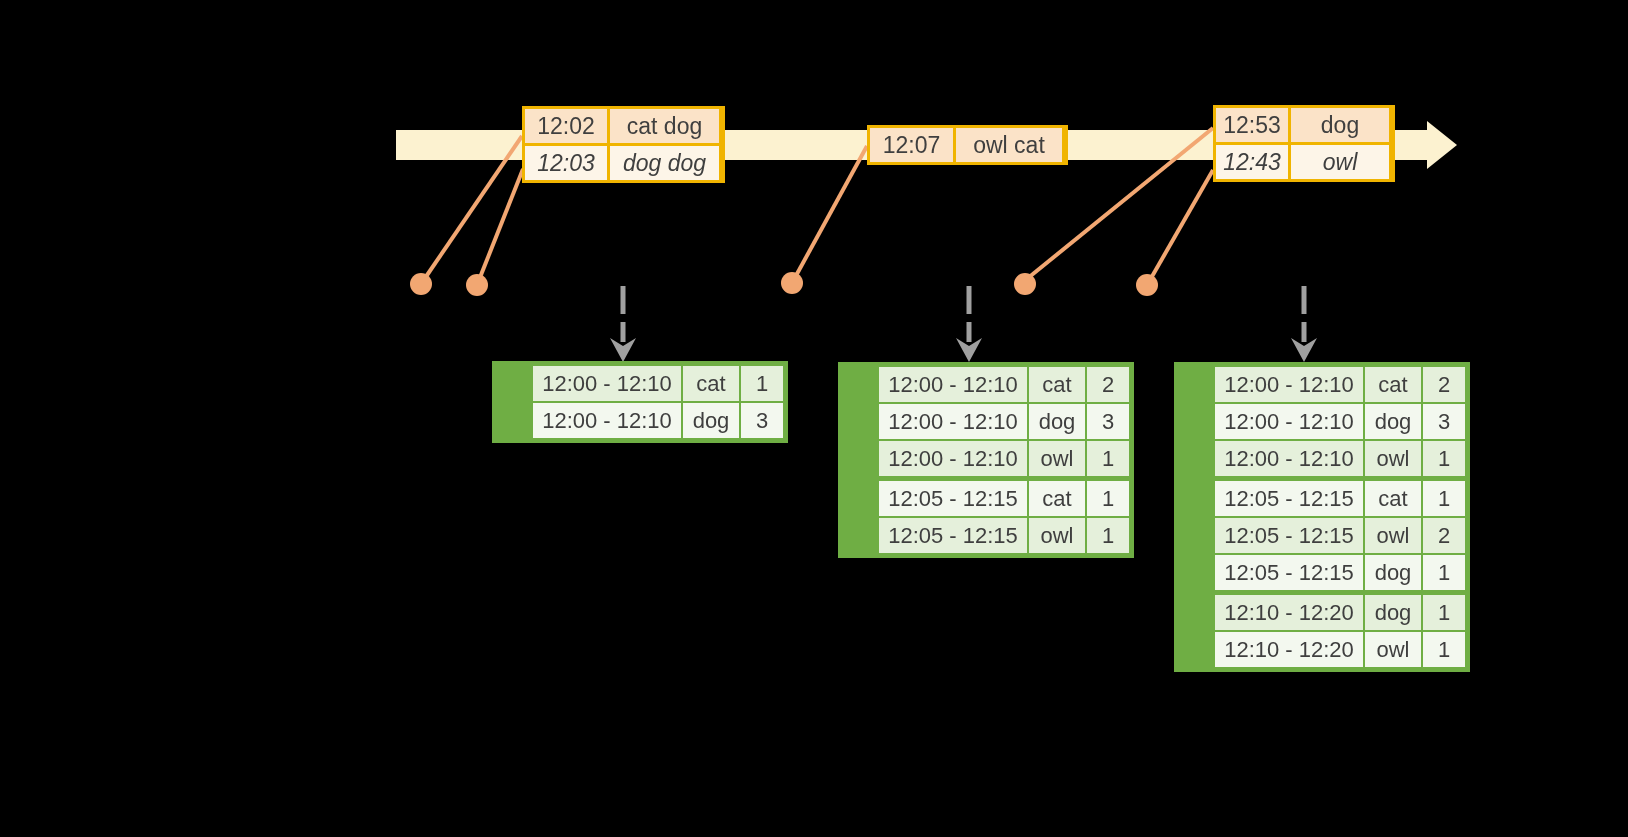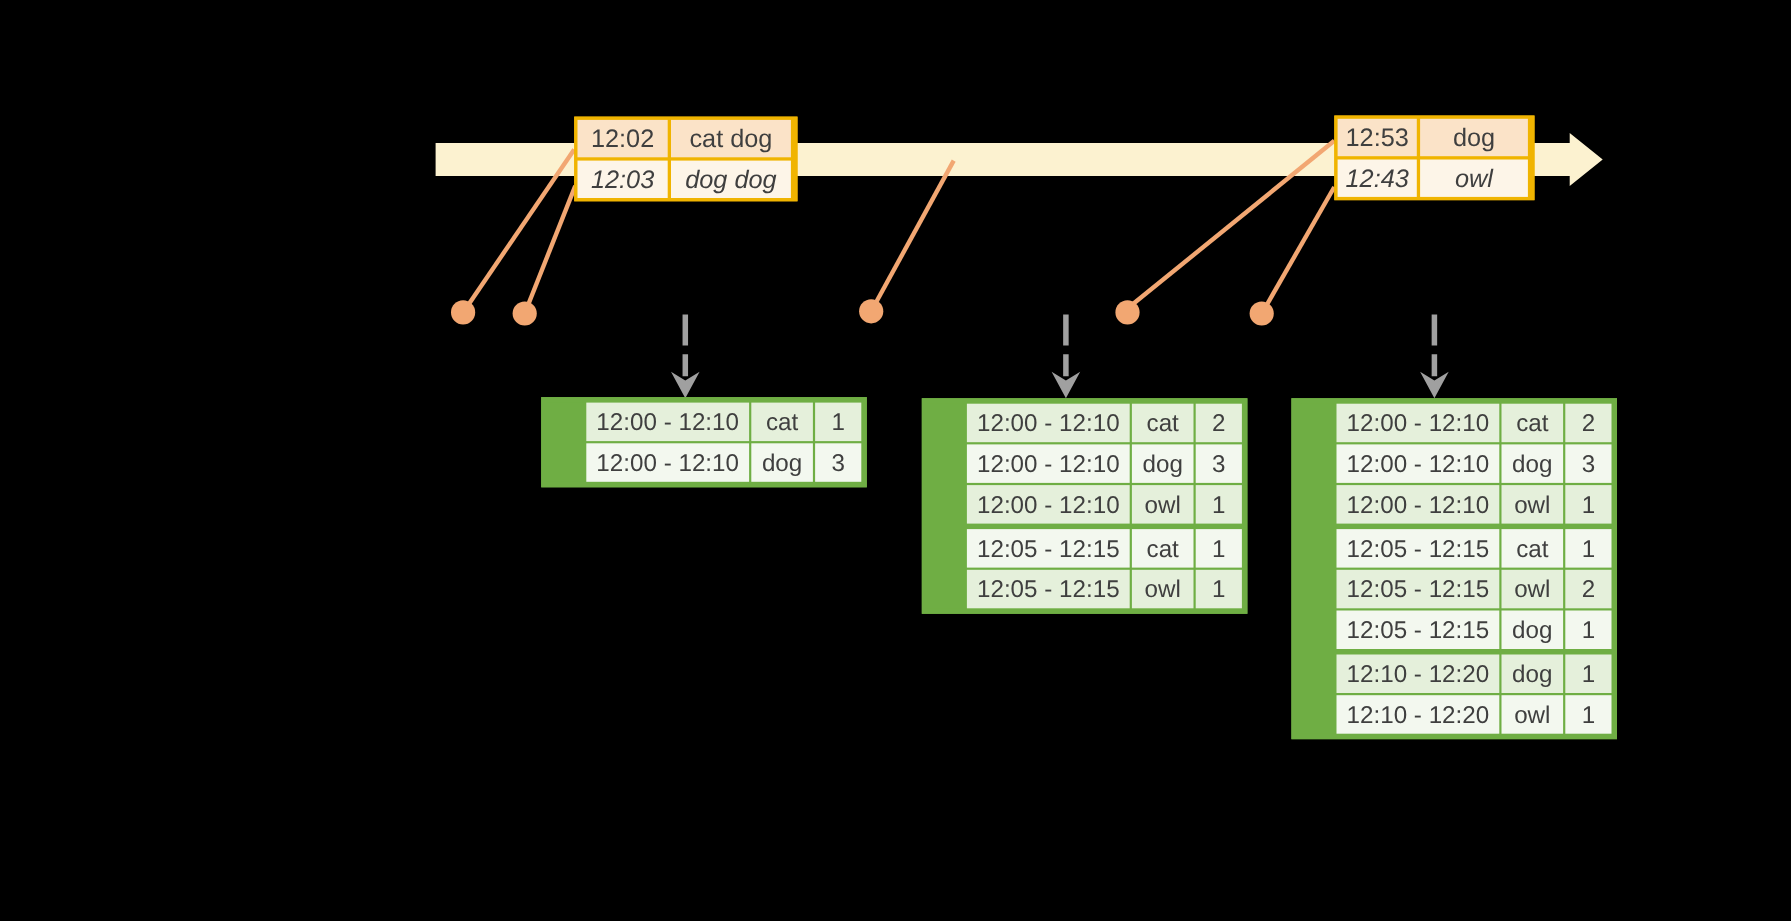--- a/index.html
+++ b/index.html
@@ -91,20 +91,26 @@
   <div class="et" style="left:522px;top:64px;width:203px;--c1:82px;--c2:112px">
       <div class="et-row odd">
         <div class="et-cell time">12:02</div>
         <div class="et-cell words">cat dog</div>
       </div>
       <div class="et-row even">
         <div class="et-cell time">12:03</div>
         <div class="et-cell words">dog dog</div>
       </div>
     </div>
+  <div class="et" style="left:867px;top:83px;width:201px;--c1:83px;--c2:109px">
+      <div class="et-row odd">
+        <div class="et-cell time">12:07</div>
+        <div class="et-cell words">owl cat</div>
+      </div>
+    </div>
   <div class="et" style="left:1213px;top:63px;width:182px;--c1:72px;--c2:101px">
       <div class="et-row odd">
         <div class="et-cell time">12:53</div>
         <div class="et-cell words">dog</div>
       </div>
       <div class="et-row even">
         <div class="et-cell time">12:43</div>
         <div class="et-cell words">owl</div>
       </div>
     </div>

